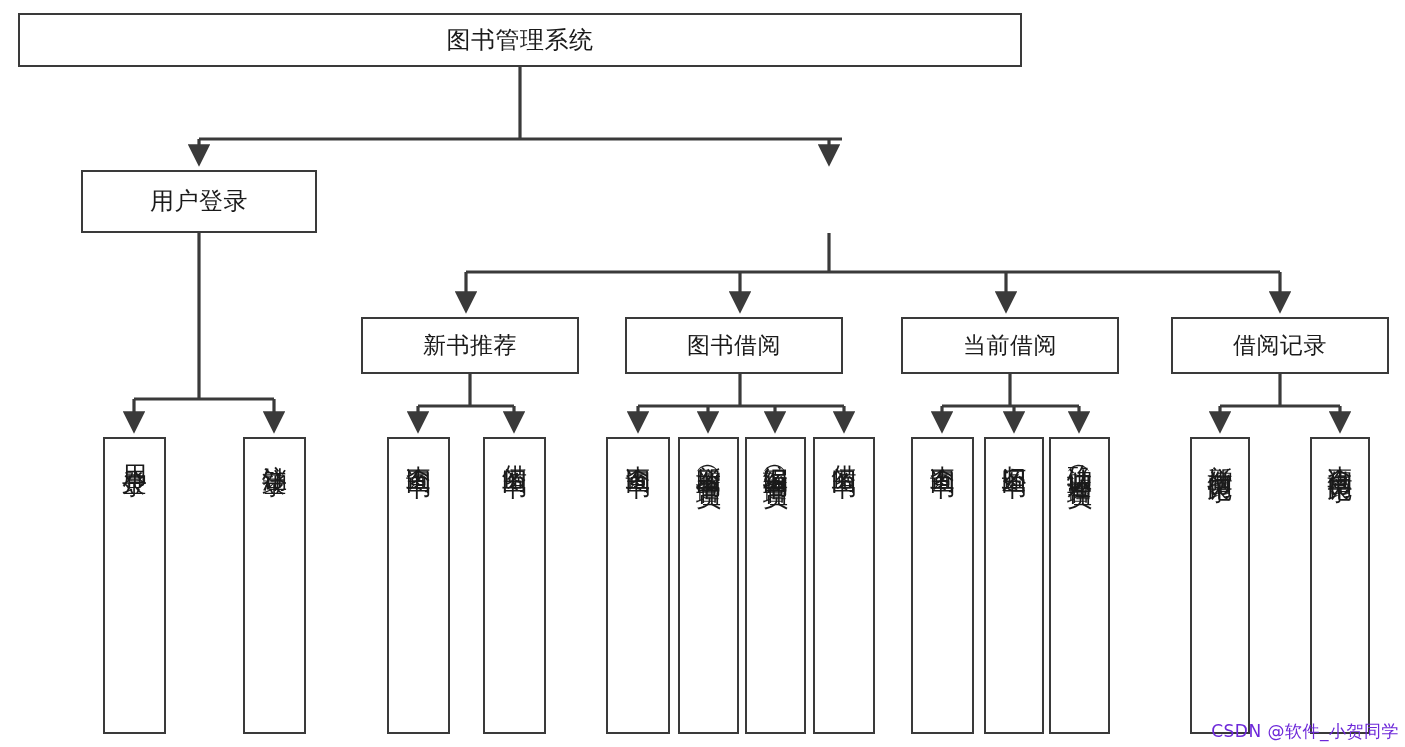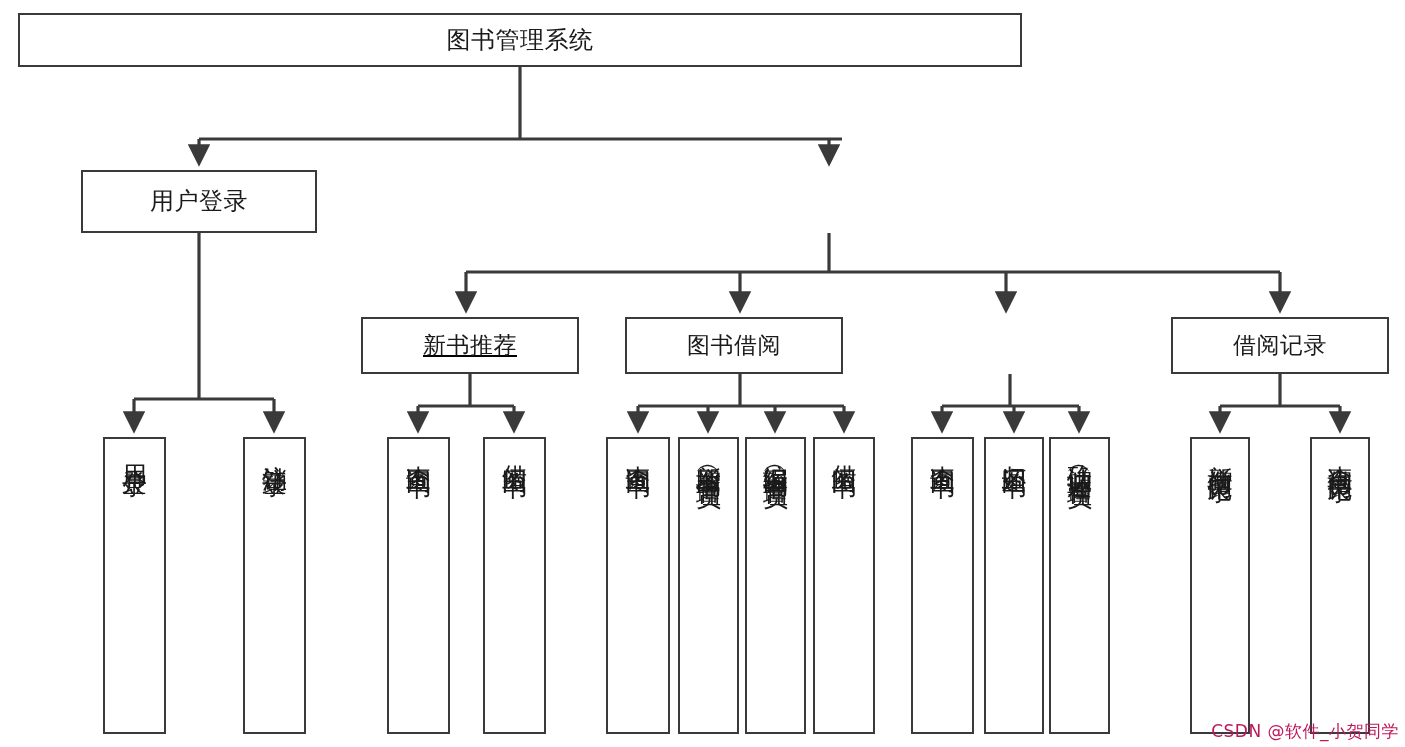--- a/index.html
+++ b/index.html
@@ -60,21 +60,21 @@
     line-height: 1;
   }
   .node.root .label { font-size: 24px; }
   .node.l2 .label   { font-size: 24px; }
   .node.l3 .label   { font-size: 23px; }
   .watermark {
     position: absolute;
     right: 6px;
     bottom: 4px;
     font-size: 17px;
-    color: #be185d;
+    color: #6d28d9;
     letter-spacing: 0.5px;
     white-space: nowrap;
     font-family: "DejaVu Sans", "Liberation Sans", sans-serif;
   }
 </style>
 </head>
 <body>
 
 <div id="canvas">
 
@@ -129,25 +129,28 @@
   </svg>
 
   <div class="node horiz root" id="n-root" style="left: 18px; top: 13px; width: 1004px; height: 54px;">
     <span class="label">图书管理系统</span>
   </div>
 
   <div class="node horiz l2" id="n-l2-0" style="left: 81px; top: 170px; width: 236px; height: 63px;">
     <span class="label">用户登录</span>
   </div>
 
-  <div class="node horiz l3" id="n-l3-0" style="left: 361px; top: 317px; width: 218px; height: 57px; text-decoration: underline;">
+  <div class="node horiz l3" id="n-l3-0" style="left: 361px; top: 317px; width: 218px; height: 57px;">
     <span class="label">新书推荐</span>
   </div>
   <div class="node horiz l3" id="n-l3-1" style="left: 625px; top: 317px; width: 218px; height: 57px;">
     <span class="label">图书借阅</span>
+  </div>
+  <div class="node horiz l3" id="n-l3-2" style="left: 901px; top: 317px; width: 218px; height: 57px;">
+    <span class="label">当前借阅</span>
   </div>
   <div class="node horiz l3" id="n-l3-3" style="left: 1171px; top: 317px; width: 218px; height: 57px;">
     <span class="label">借阅记录</span>
   </div>
 
   <div class="node vert" id="n-leaf-0" style="left: 103px; top: 437px; width: 63px; height: 297px;">
     <span class="label">用户登录</span>
   </div>
   <div class="node vert" id="n-leaf-1" style="left: 243px; top: 437px; width: 63px; height: 297px;">
     <span class="label">注销登录</span>

